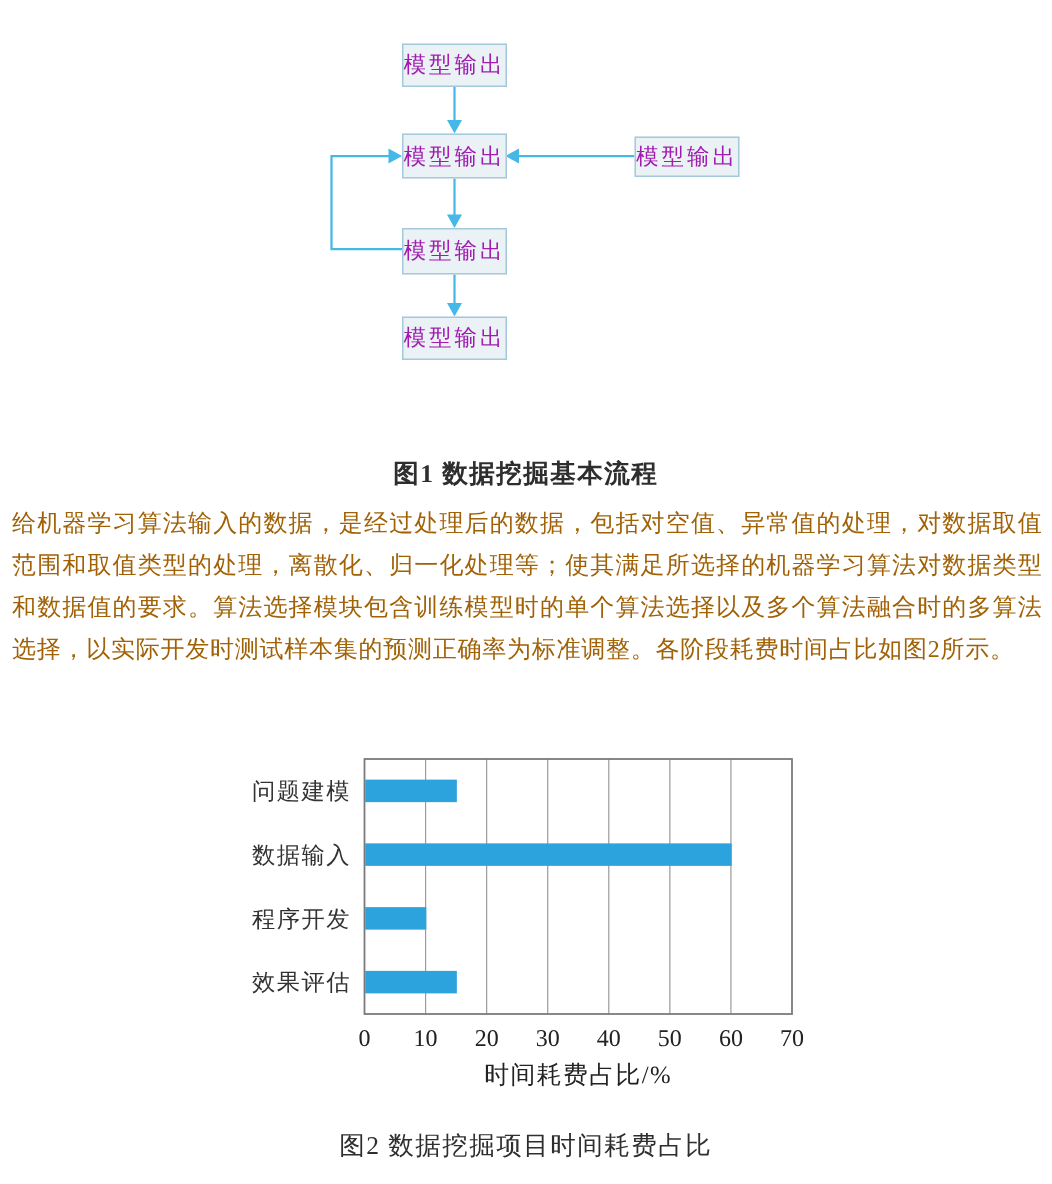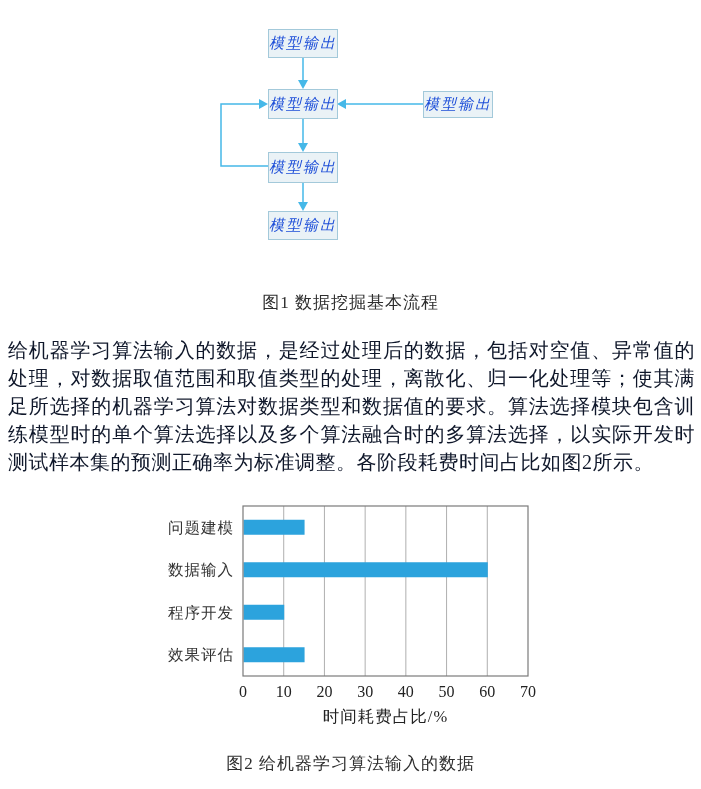--- a/index.html
+++ b/index.html
@@ -8,39 +8,39 @@
     font-family:"Liberation Serif","DejaVu Serif",serif;color:#2e2e2e;
   }
   
   .flowchart{position:absolute;left:0;top:0;width:701px;height:260px;}
   .flow-arrows{position:absolute;left:0;top:0;width:701px;height:260px;}
   .flow-box{
     position:absolute;box-sizing:border-box;
     background:var(--box-fill,#EAF2F6);
     border:1px solid var(--box-border,#A3C9DA);
     display:flex;align-items:center;justify-content:center;
-    font-size:15px;letter-spacing:2px;color:#1d4ed8;font-style:italic;
+    font-size:15px;letter-spacing:2px;color:#a21caf;
   }
   .fb-top   {left:268px;top:29px; width:70px;height:29px;}
   .fb-middle{left:268px;top:89px; width:70px;height:30px;}
   .fb-right {left:423px;top:91px; width:70px;height:27px;}
   .fb-lower {left:268px;top:152px;width:70px;height:31px;}
   .fb-bottom{left:268px;top:211px;width:70px;height:29px;}
   
   .caption{
     position:absolute;left:0;width:701px;text-align:center;
     font-size:17px;color:#2e2e2e;letter-spacing:1px;
   }
-  .caption-1{top:291px;}
+  .caption-1{top:304px;font-weight:bold;}
   .caption-2{top:752px;}
   
   .para{
     position:absolute;left:8px;top:336px;width:687px;margin:0;
-    font-size:20px;line-height:28px;text-align:justify;
-    letter-spacing:0.5px;color:#0f172a;
+    font-size:16px;line-height:28px;text-align:justify;
+    letter-spacing:0.5px;color:#a16207;
   }
   
   .chart-wrap{position:absolute;left:150px;top:496px;width:420px;height:240px;text-align:right;}
   .cat-label {font-size:15.5px;fill:#333;letter-spacing:1px;font-family:"Liberation Serif","DejaVu Serif",serif;}
   .tick-label{font-size:16px;  fill:#222;font-family:"Liberation Serif","DejaVu Serif",serif;}
   .axis-label{font-size:16.5px;fill:#222;letter-spacing:1px;font-family:"Liberation Serif","DejaVu Serif",serif;}
 </style>
 </head>
 <body>
 
@@ -109,15 +109,15 @@
         <text x="174.42857142857144" y="201" text-anchor="middle" class="tick-label">20</text>
         <text x="215.14285714285714" y="201" text-anchor="middle" class="tick-label">30</text>
         <text x="255.85714285714286" y="201" text-anchor="middle" class="tick-label">40</text>
         <text x="296.57142857142856" y="201" text-anchor="middle" class="tick-label">50</text>
         <text x="337.2857142857143" y="201" text-anchor="middle" class="tick-label">60</text>
         <text x="378" y="201" text-anchor="middle" class="tick-label">70</text>
         <text x="235.5" y="226" text-anchor="middle" class="axis-label">时间耗费占比/%</text>
       </svg>
   </div>
 
-  <div class="caption caption-2">图2 给机器学习算法输入的数据</div>
+  <div class="caption caption-2">图2 数据挖掘项目时间耗费占比</div>
 
 </div>
 
 </body></html>

